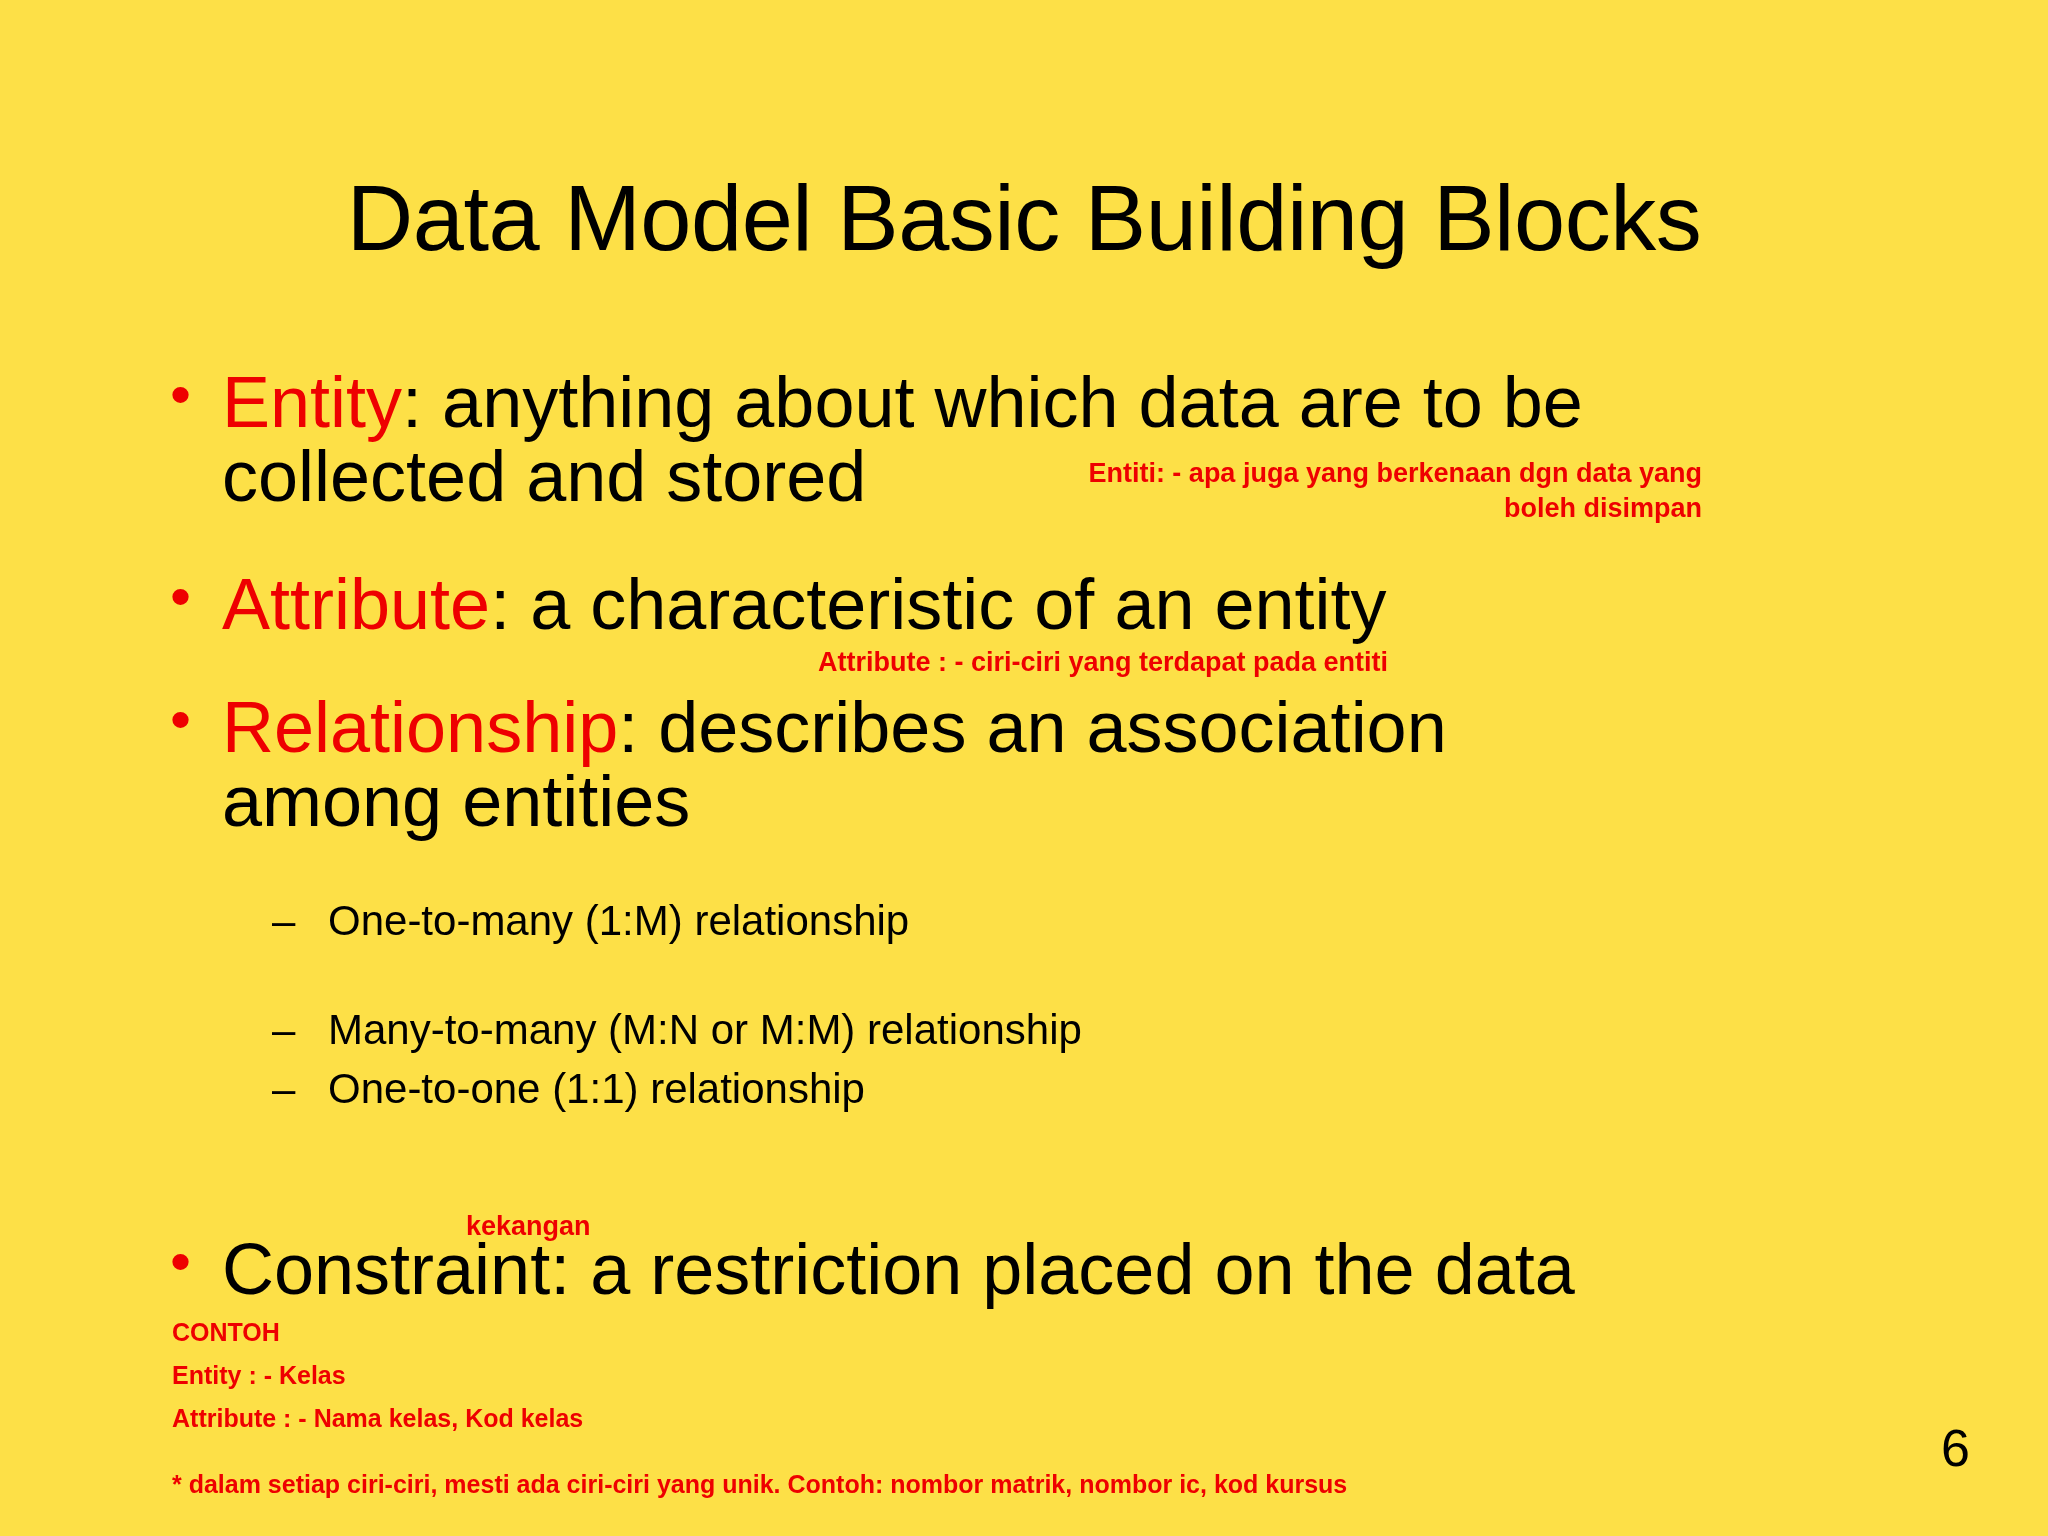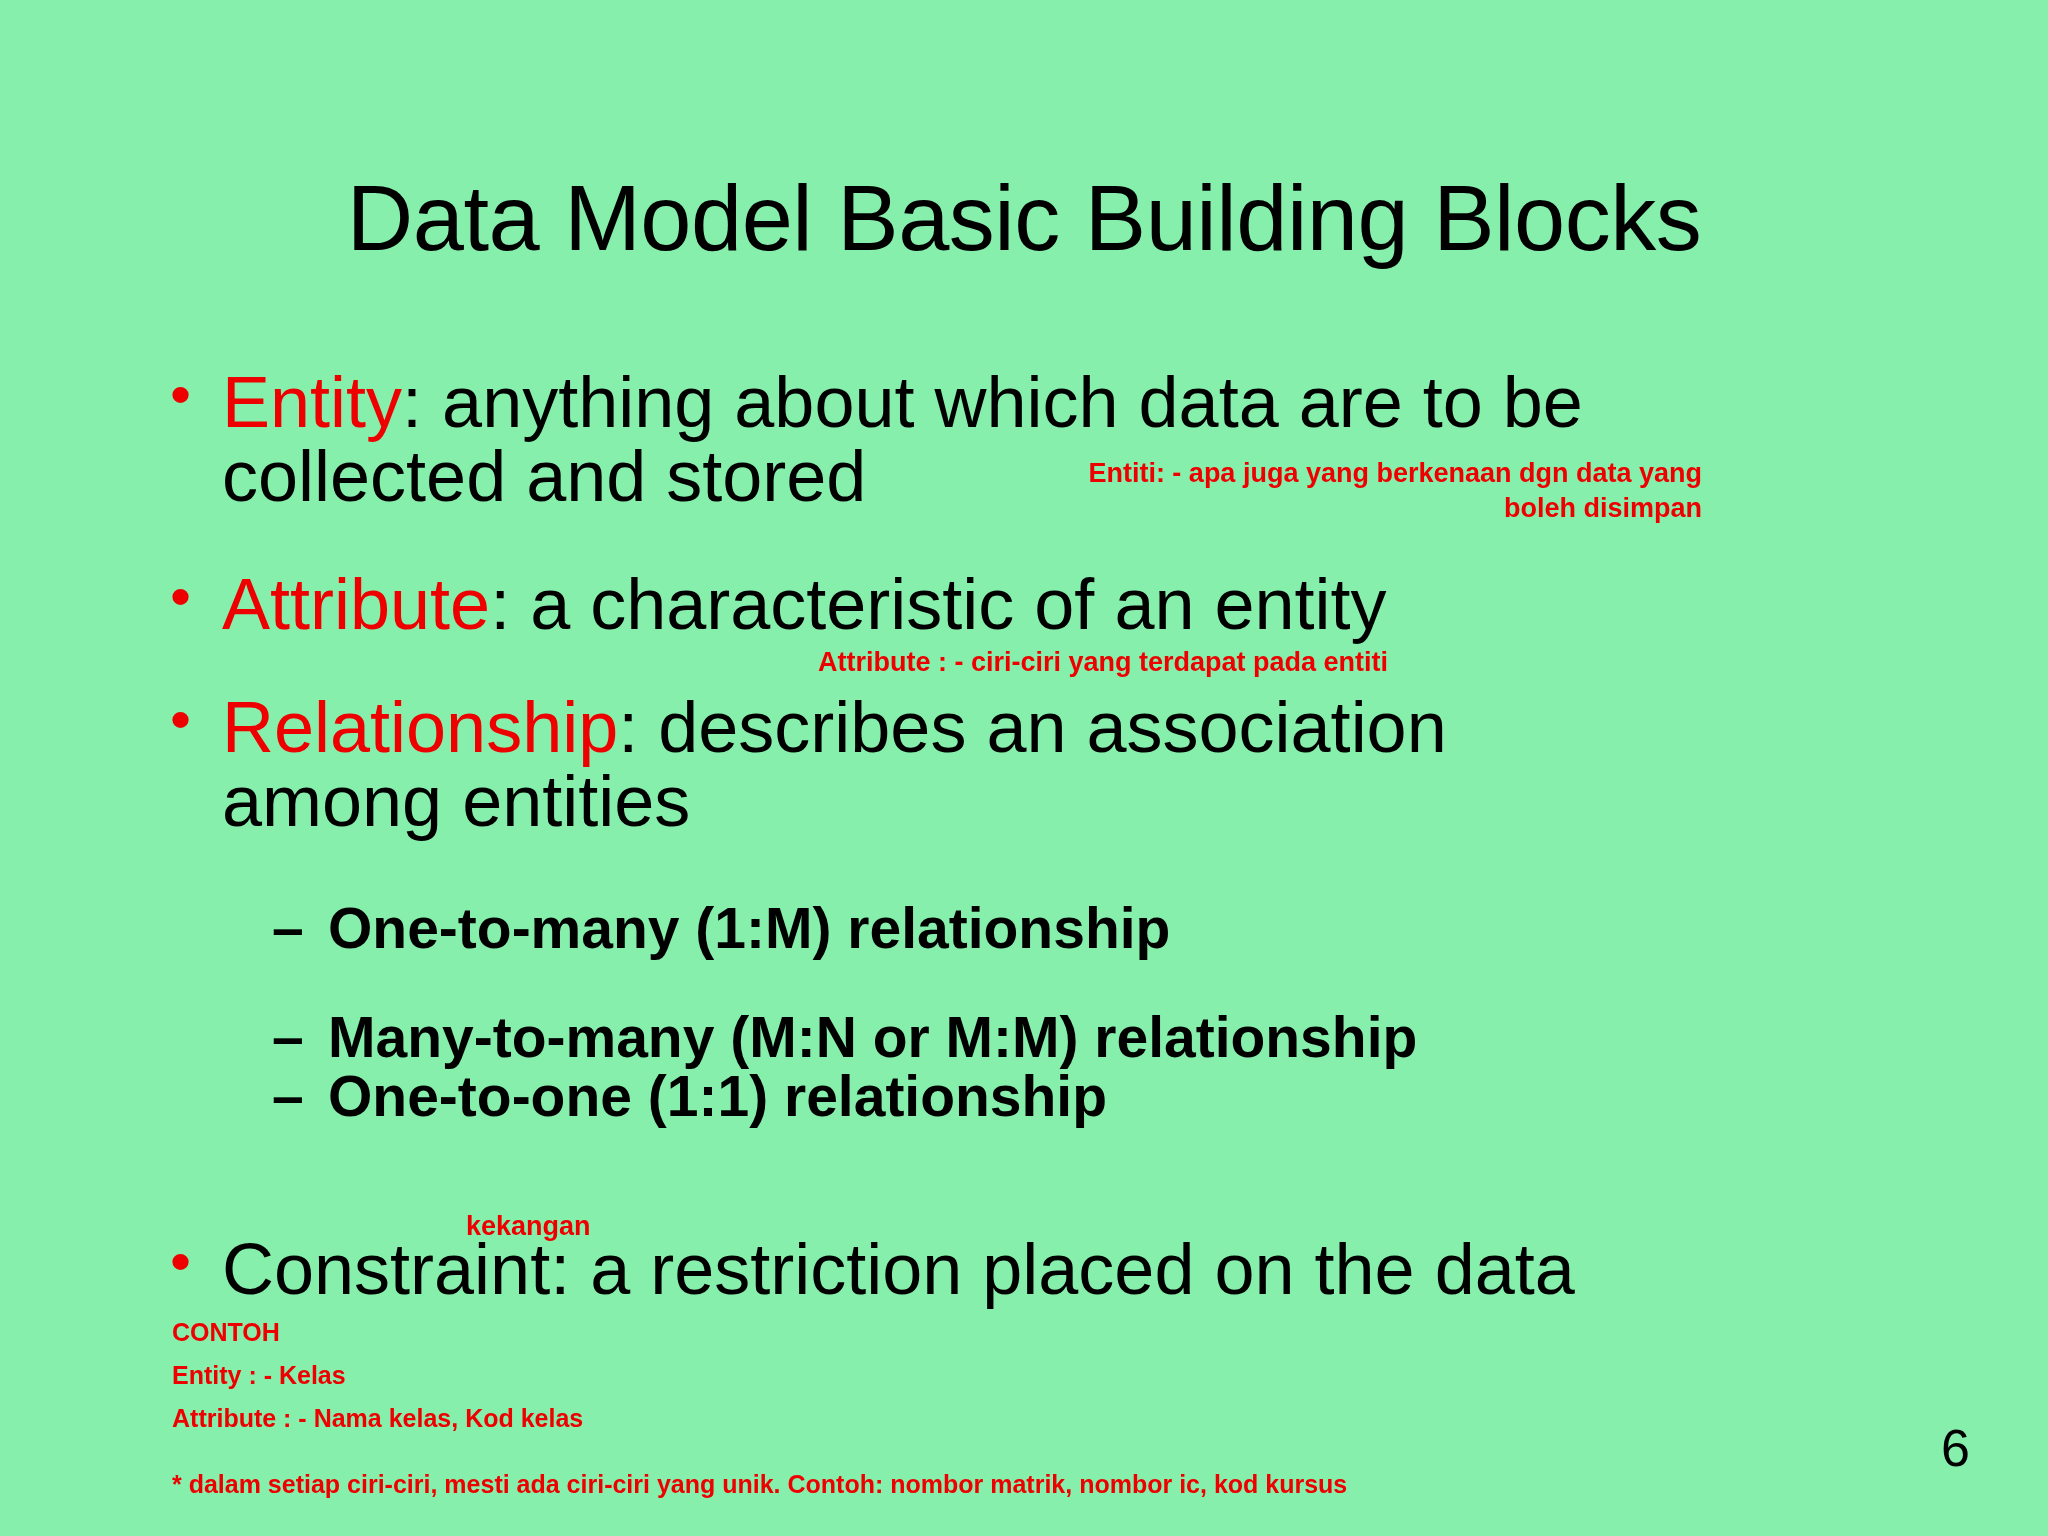--- a/index.html
+++ b/index.html
@@ -4,21 +4,21 @@
 <style>
   html, body {
     margin: 0;
     padding: 0;
     background: #ffffff;
   }
   #slide {
     position: relative;
     width: 2048px;
     height: 1536px;
-    background: #86efac;
+    background: #fde047;
     overflow: hidden;
     font-family: "Liberation Sans", sans-serif;
     color: #000000;
   }
 
   
   #slide-title {
     position: absolute;
     left: 0;
     top: 172px;
@@ -53,23 +53,23 @@
     display: block;
     margin-left: 52px;
   }
   .kw {
     color: #ee0000;
   }
 
   
   .sub {
     position: absolute;
-    font-size: 57px;
+    font-size: 42px;
     line-height: 1.0;
-    font-weight: 700;
+    font-weight: 400;
     color: #000000;
     white-space: nowrap;
   }
   .sub .dash {
     display: inline-block;
     width: 56px;
     color: #000000;
   }
 
   

